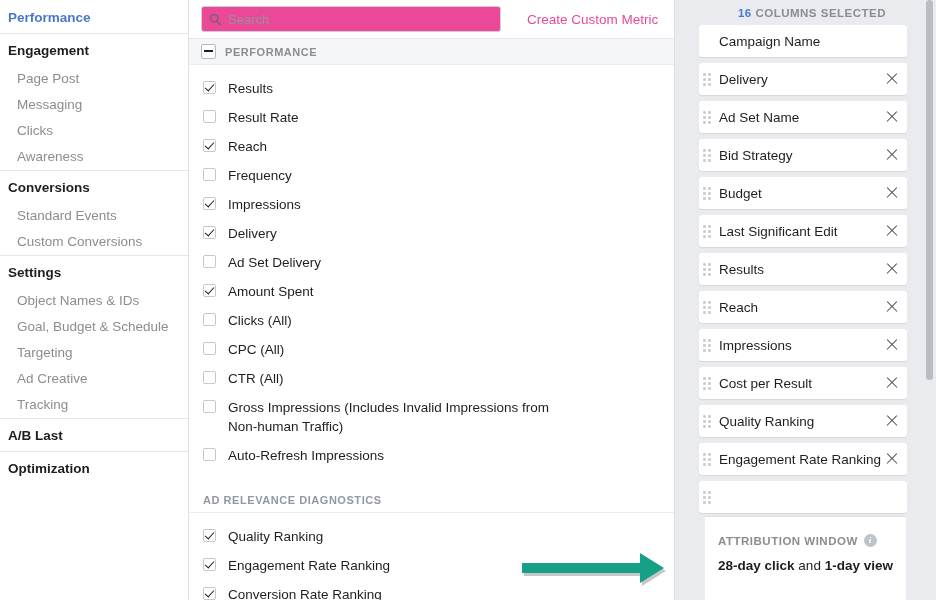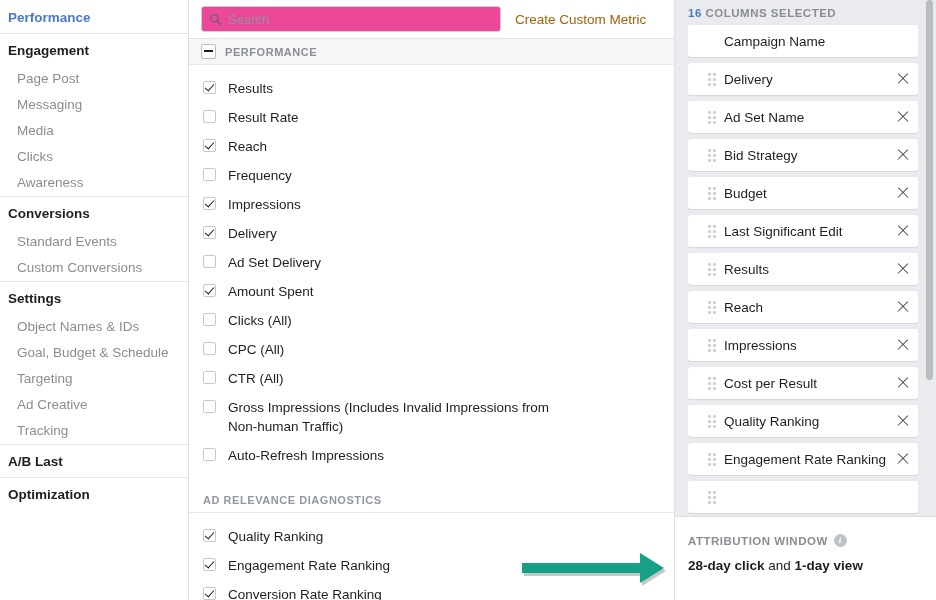--- a/index.html
+++ b/index.html
@@ -94,23 +94,23 @@
     outline: none;
     font-family: "Liberation Sans", sans-serif;
     font-size: 13px;
     color: #1c1e21;
     background: transparent;
     width: 100%;
     padding: 0;
   }
   .search-input::placeholder { color: #90949c; }
   .ccm-link {
-    margin-left: 14px;
+    margin-left: 26px;
     font-size: 13.5px;
-    color: #a16207;
+    color: #ec4899;
     cursor: pointer;
     white-space: nowrap;
   }
 
   .metric-scroll {
     flex: 1 1 auto;
     overflow: hidden;
     position: relative;
   }
   .section-band {
@@ -192,20 +192,21 @@
   .right {
     flex: 0 0 261px;
     width: 261px;
     height: 600px;
     background: #e9ebee;
     box-sizing: border-box;
     display: flex;
     flex-direction: column;
     position: relative;
     overflow: hidden;
+    align-items: center;
   }
   .right-head {
     padding: 7px 0 6px 13px;
     font-size: 11.5px;
     font-weight: bold;
     letter-spacing: .5px;
     color: #8a8d91;
   }
   .right-head .count { color: #4c78cb; }
   .col-scroll {
@@ -214,21 +215,21 @@
     position: relative;
     padding: 0 18px 0 13px;
   }
   .col-card {
     background: #ffffff;
     border-radius: 3px;
     height: 32px;
     margin-bottom: 6px;
     display: flex;
     align-items: center;
-    padding: 0 8px 0 20px;
+    padding: 0 8px 0 4px;
     box-sizing: border-box;
     box-shadow: 0 1px 1px rgba(0,0,0,.09);
     cursor: default;
   }
   .col-card.draggable { cursor: grab; }
   .drag-dots {
     flex: 0 0 8px;
     width: 8px;
     height: 14px;
     margin-right: 8px;
@@ -357,21 +358,20 @@
 
   <div class="sidebar">
     <div id="nav-groups">
         <div class="nav-group grp-top">
           <div class="nav-head active">Performance</div>
         </div>
         <div class="nav-group">
           <div class="nav-head">Engagement</div>
           <div class="nav-item">Page Post</div>
           <div class="nav-item">Messaging</div>
-          <div class="nav-item">Media</div>
           <div class="nav-item">Clicks</div>
           <div class="nav-item">Awareness</div>
         </div>
         <div class="nav-group">
           <div class="nav-head">Conversions</div>
           <div class="nav-item">Standard Events</div>
           <div class="nav-item">Custom Conversions</div>
         </div>
         <div class="nav-group">
           <div class="nav-head">Settings</div>

